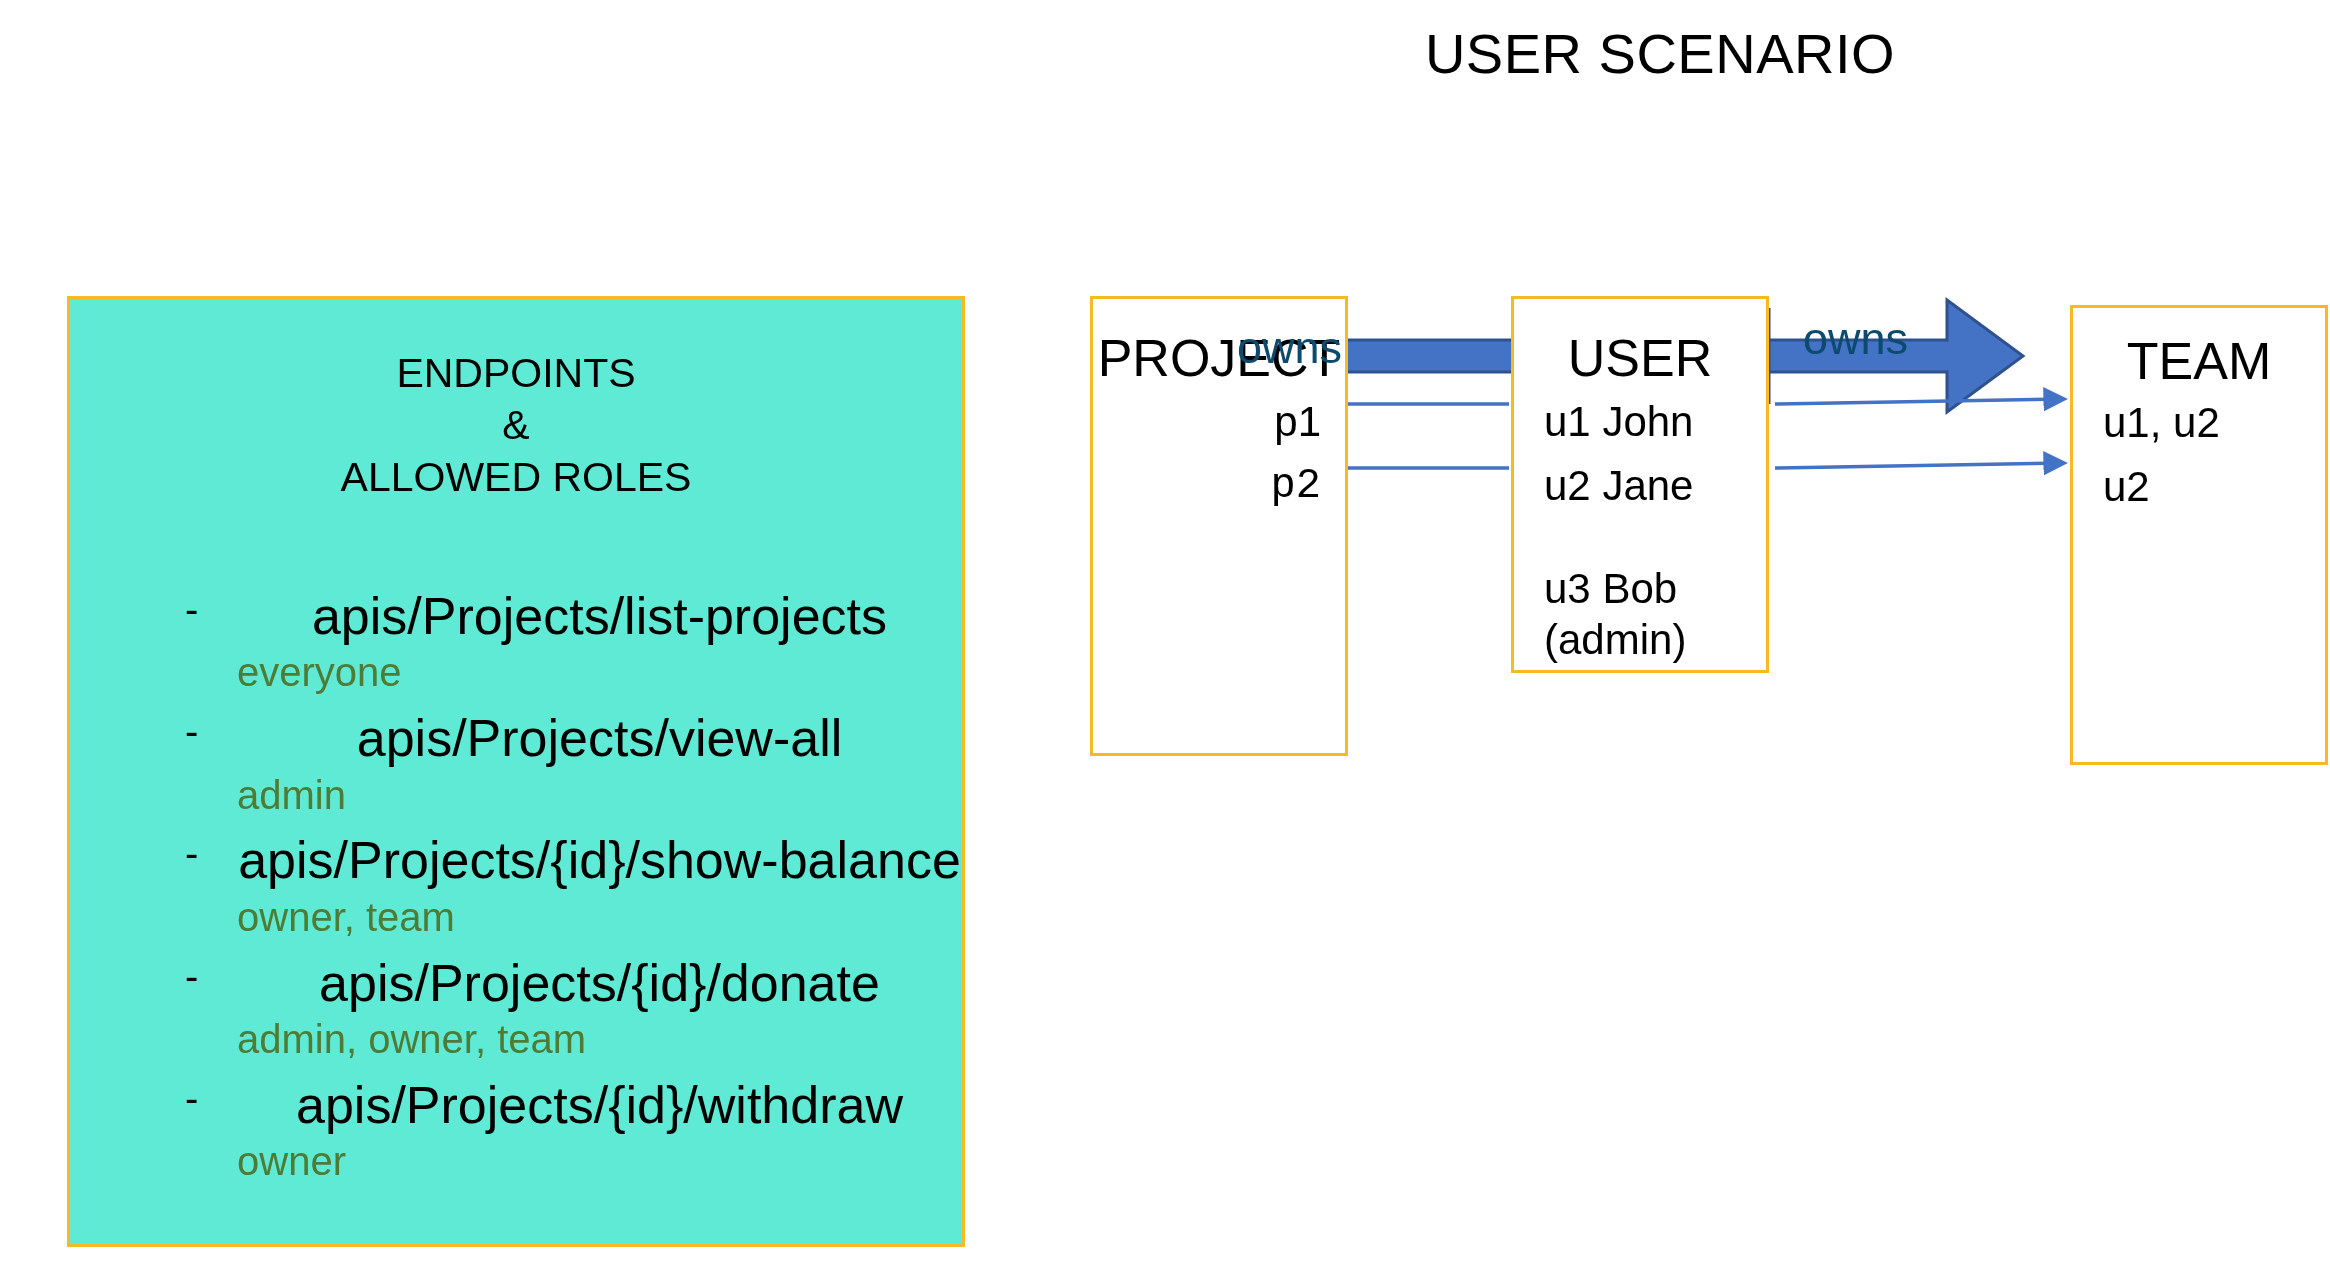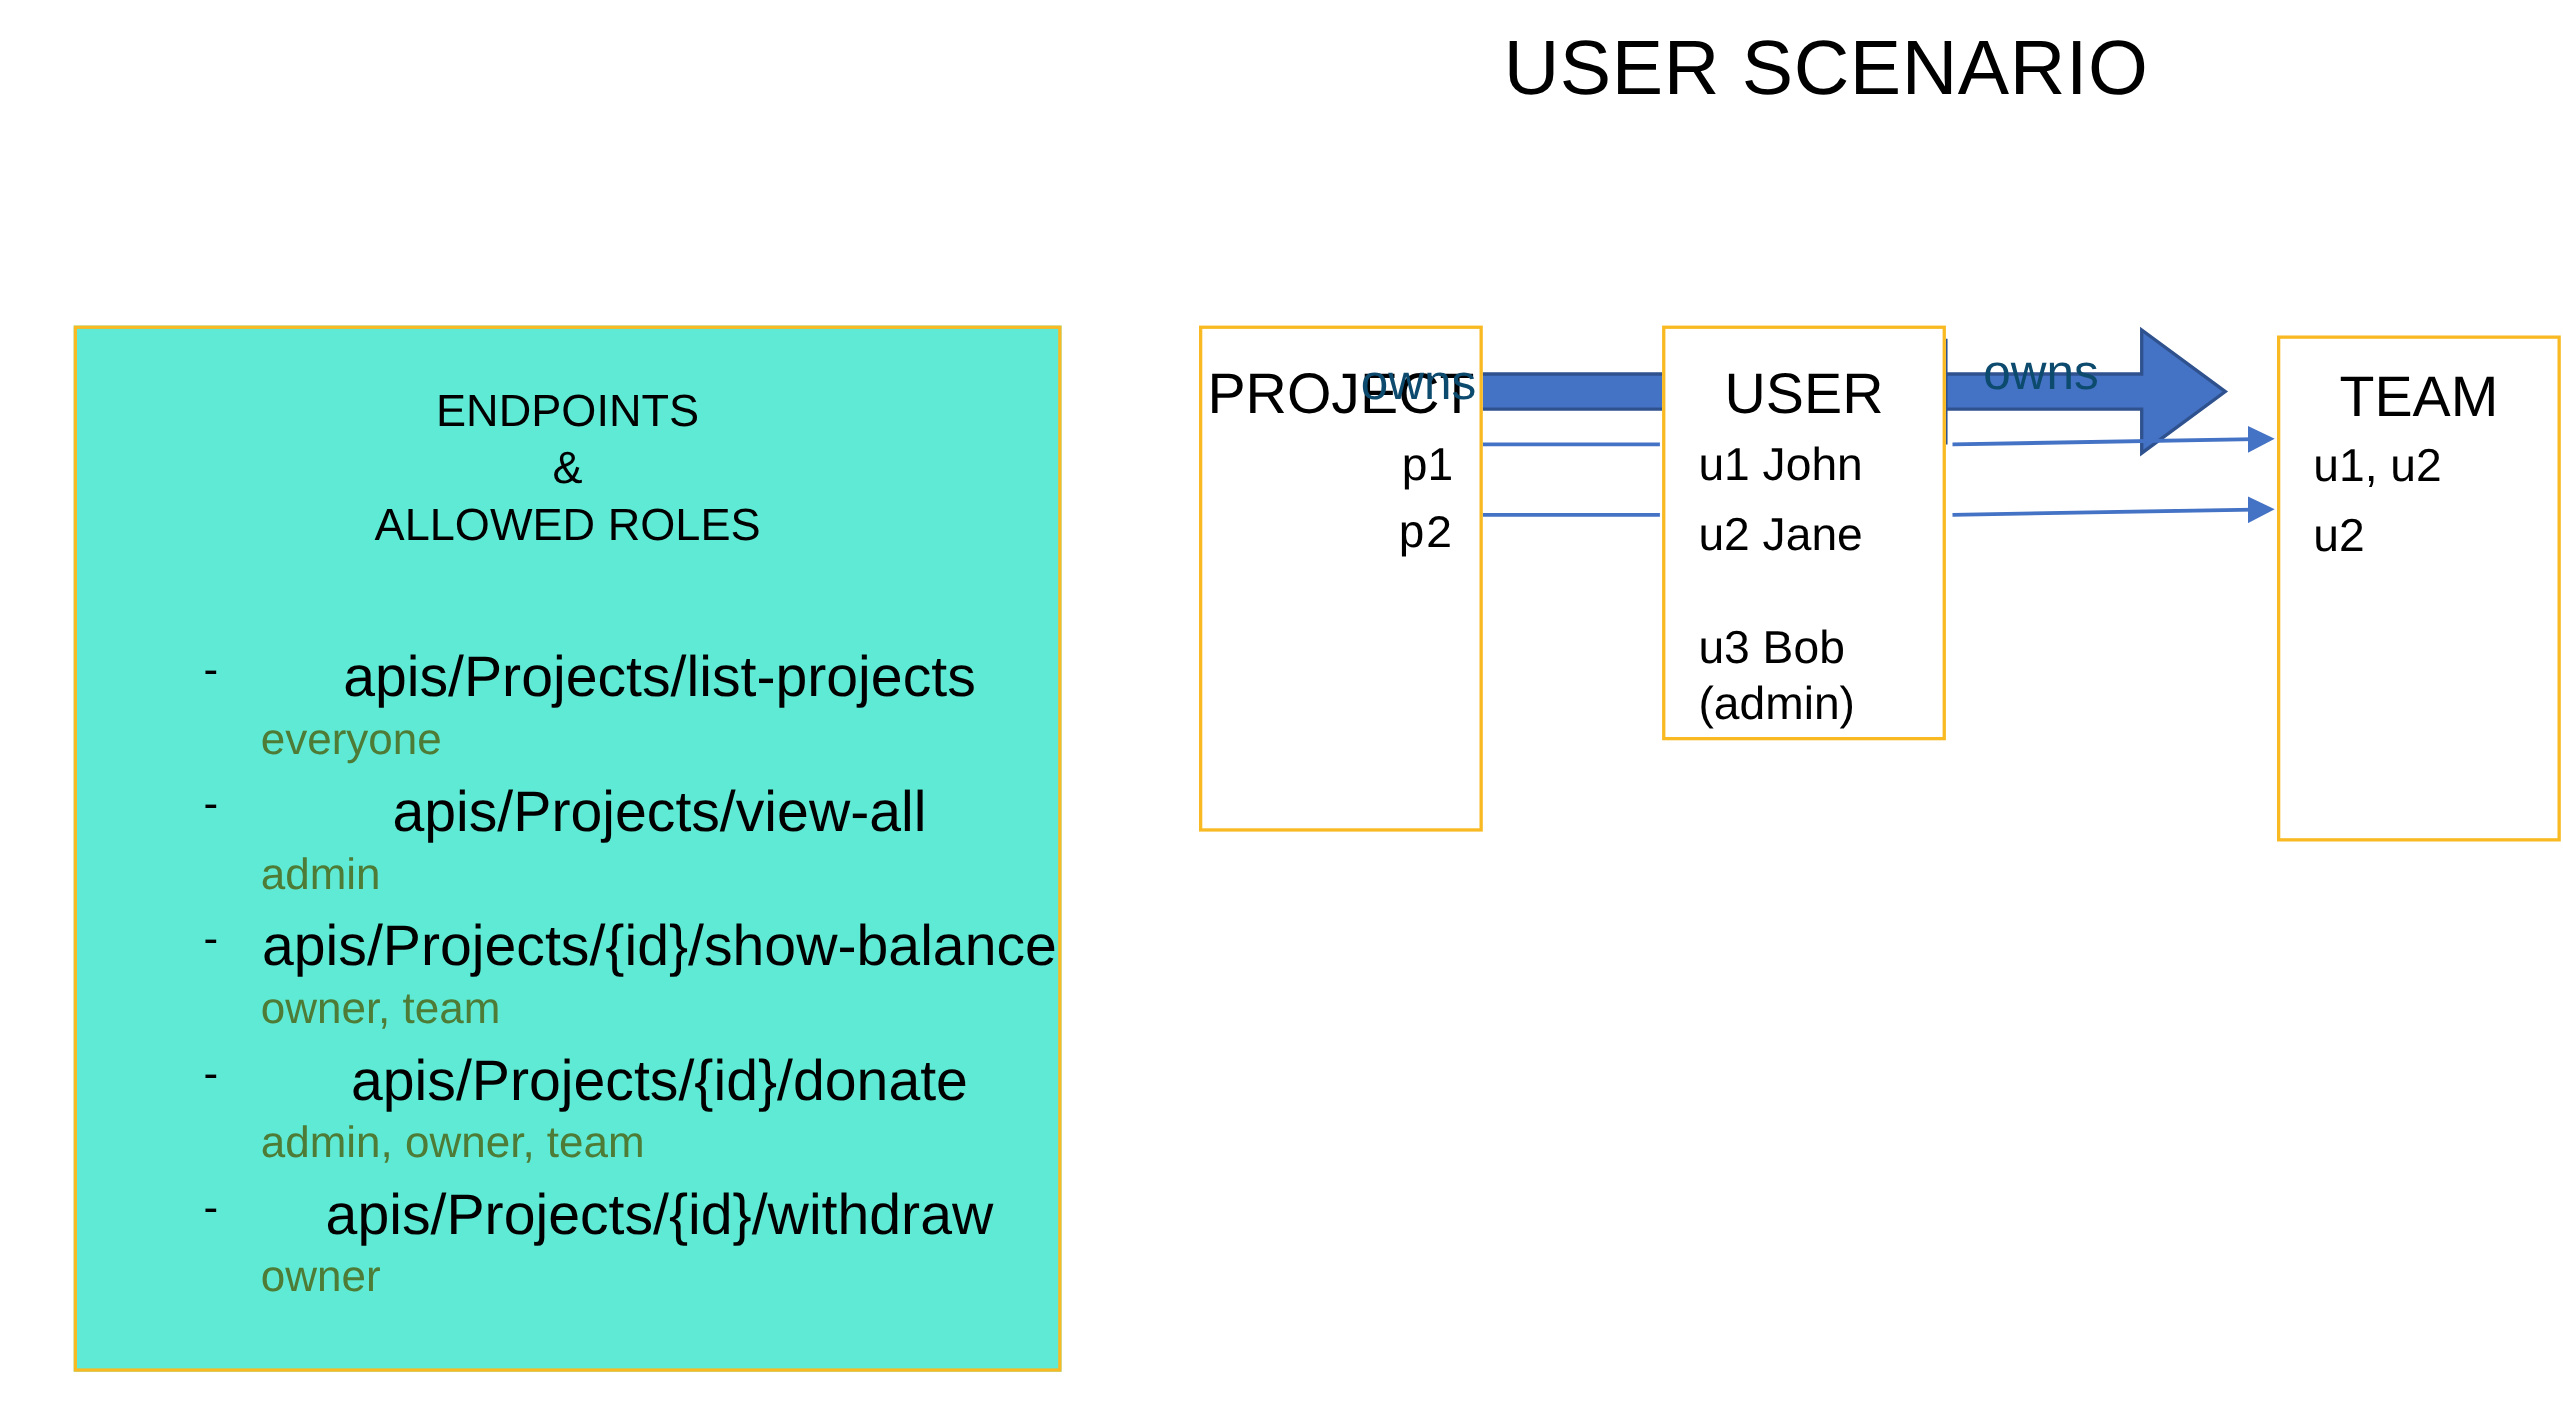--- a/index.html
+++ b/index.html
@@ -19,21 +19,21 @@
     overflow: hidden;
   }
 
   
   #slide-title {
     position: absolute;
     left: 1170px;
     top: 25px;
     width: 980px;
     text-align: center;
-    font-size: 70px;
+    font-size: 56px;
     line-height: 1.05;
     font-weight: 400;
     letter-spacing: 0.5px;
     color: #000000;
     white-space: nowrap;
   }
 
   
   #endpoints-panel {
     position: absolute;

